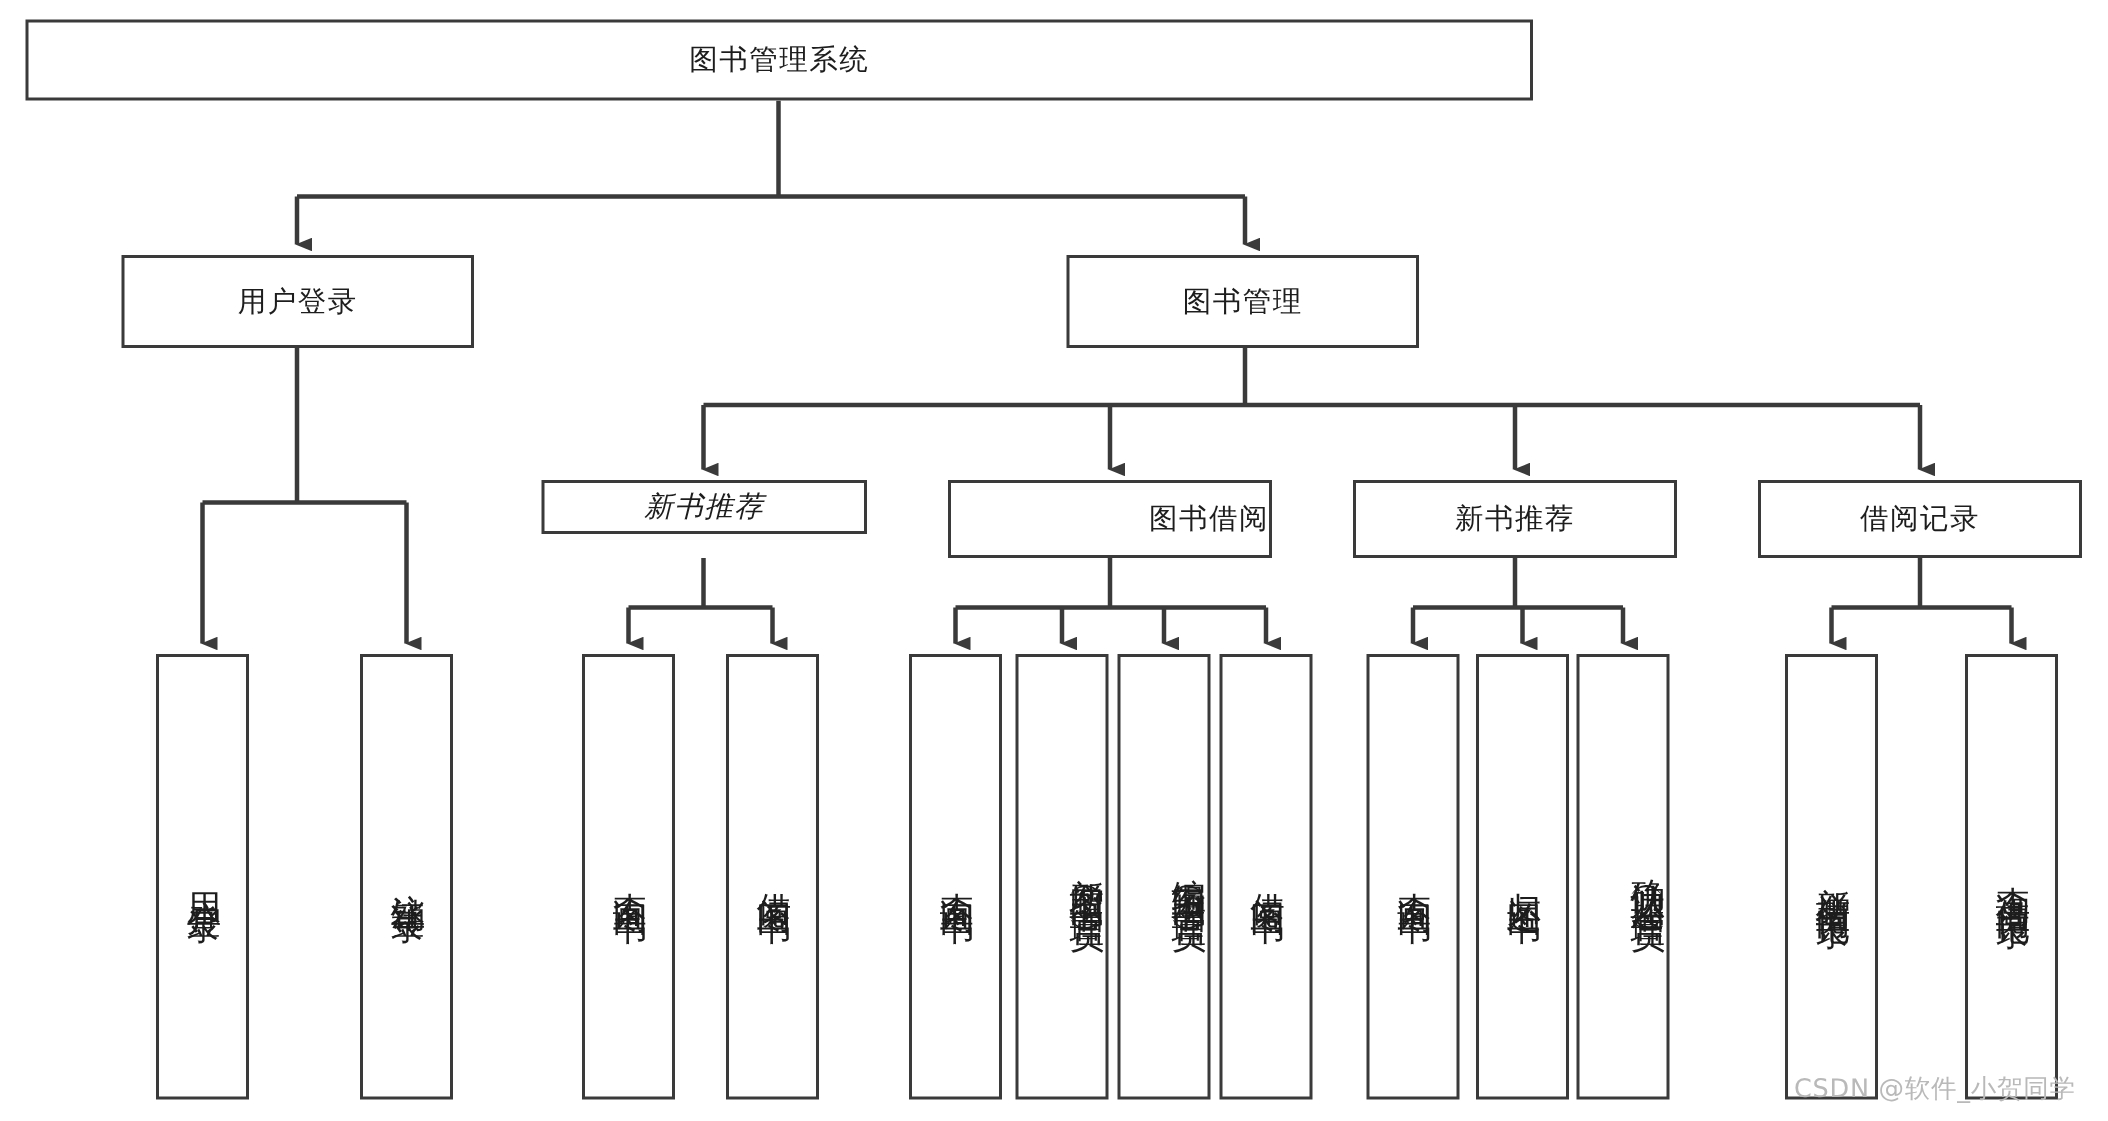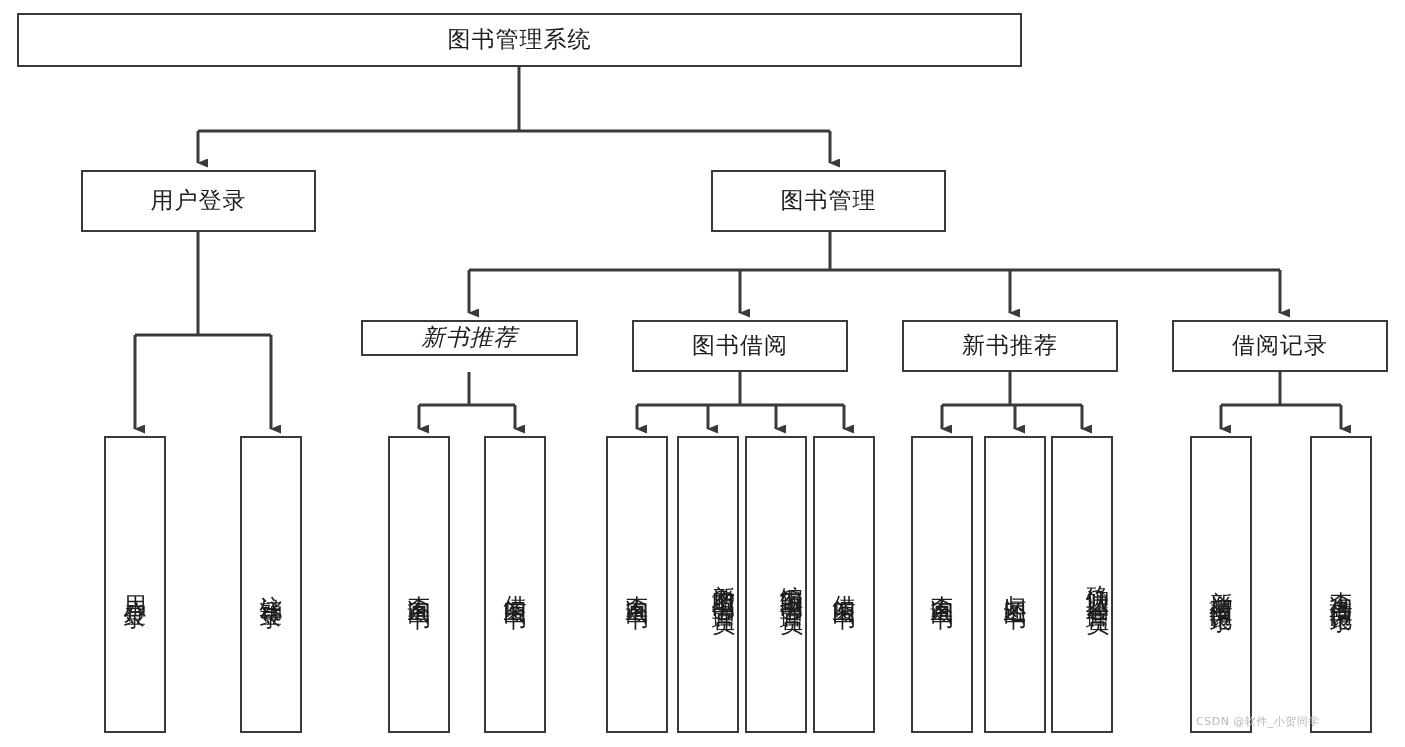--- a/index.html
+++ b/index.html
@@ -31,36 +31,36 @@
     border: 2px solid #3a3a3a;
     background: #ffffff;
     color: #1d1d1d;
     display: flex;
     align-items: center;
     justify-content: center;
     text-align: center;
     line-height: 1.18;
   }
   .node.h {
-    font-size: 23px;
+    font-size: 19px;
     letter-spacing: 1px;
   }
   .node.v {
     writing-mode: vertical-rl;
     text-orientation: upright;
     font-size: 23px;
     letter-spacing: 4px;
     padding: 4px 0;
   }
   .node.v.toptext {
     align-items: flex-start;
   }
   .watermark {
     position: absolute;
-    font-size: 11px;
+    font-size: 17px;
     color: #b9b9b9;
     white-space: nowrap;
     letter-spacing: 0.5px;
   }
 </style>
 </head>
 <body>
 
 <div id="canvas">
 
@@ -123,21 +123,21 @@
         <span>用户登录</span>
       </div>
       <div class="node h" style="left: 711px; top: 170px; width: 235px; height: 62px;">
         <span>图书管理</span>
       </div>
     </div>
   <div id="level3-layer">
       <div class="node h" style="left: 361px; top: 320px; width: 217px; height: 36px; font-style: italic;">
         <span>新书推荐</span>
       </div>
-      <div class="node h" style="left: 632px; top: 320px; width: 216px; height: 52px;">
+      <div class="node h" style="left: 632px; top: 320px; width: 216px; height: 52px; justify-content: flex-end;">
         <span>图书借阅</span>
       </div>
       <div class="node h" style="left: 902px; top: 320px; width: 216px; height: 52px;">
         <span>新书推荐</span>
       </div>
       <div class="node h" style="left: 1172px; top: 320px; width: 216px; height: 52px; align-items: center;">
         <span>借阅记录</span>
       </div>
     </div>
   <div id="leaf-layer">

